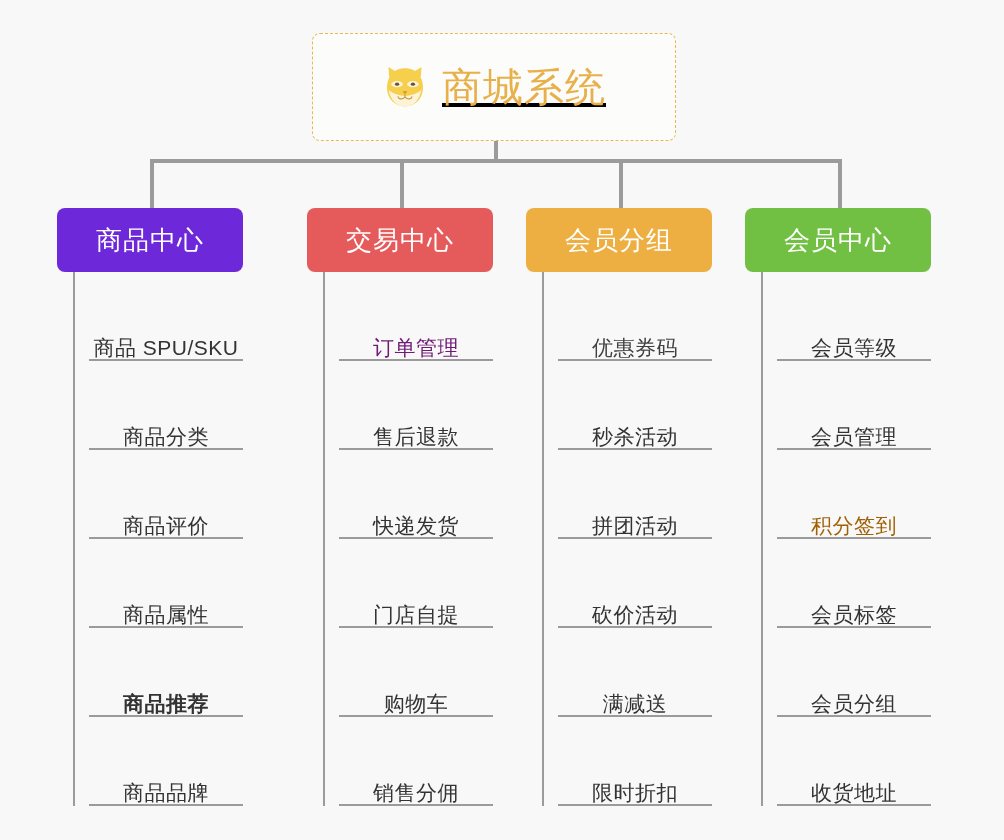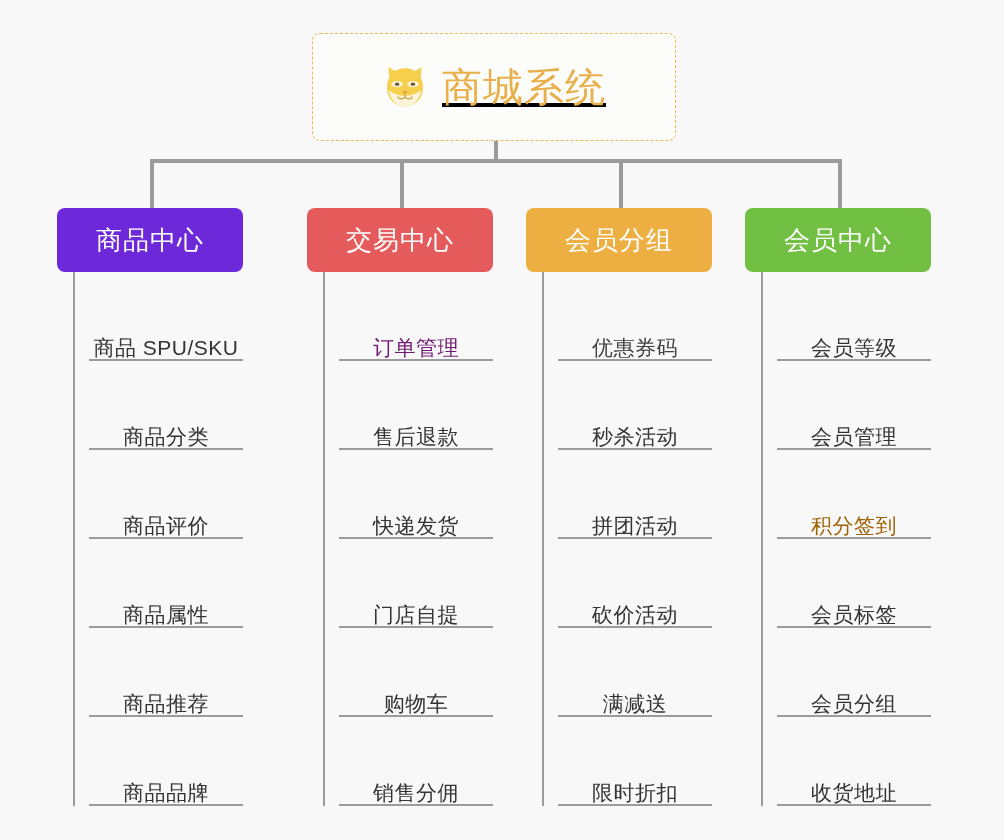--- a/index.html
+++ b/index.html
@@ -175,21 +175,21 @@
       <div class="leaf" style="border-bottom-color: rgb(155, 155, 155);">
           <span class="leaf-label" style="color: rgb(51, 51, 51);">商品分类</span>
         </div>
       <div class="leaf" style="border-bottom-color: rgb(155, 155, 155);">
           <span class="leaf-label" style="color: rgb(51, 51, 51);">商品评价</span>
         </div>
       <div class="leaf" style="border-bottom-color: rgb(155, 155, 155);">
           <span class="leaf-label" style="color: rgb(51, 51, 51);">商品属性</span>
         </div>
       <div class="leaf" style="border-bottom-color: rgb(155, 155, 155);">
-          <span class="leaf-label" style="color: rgb(51, 51, 51);">商品推荐</span>
+          <span class="leaf-label" style="color: rgb(51, 51, 51); font-weight: bold;">商品推荐</span>
         </div>
       <div class="leaf" style="border-bottom-color: rgb(155, 155, 155);">
           <span class="leaf-label" style="color: rgb(51, 51, 51);">商品品牌</span>
         </div>
     </div>
   </div>
 
   <div class="column" style="left:307px;">
     <div class="cat-box" style="background: rgb(229, 91, 91);">
       <span>交易中心</span>

